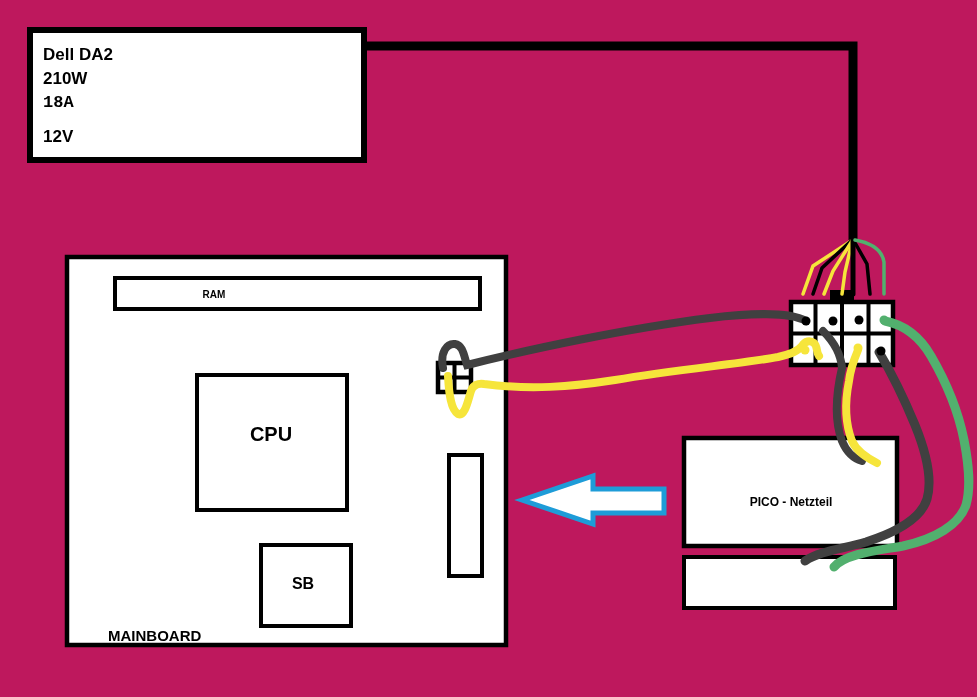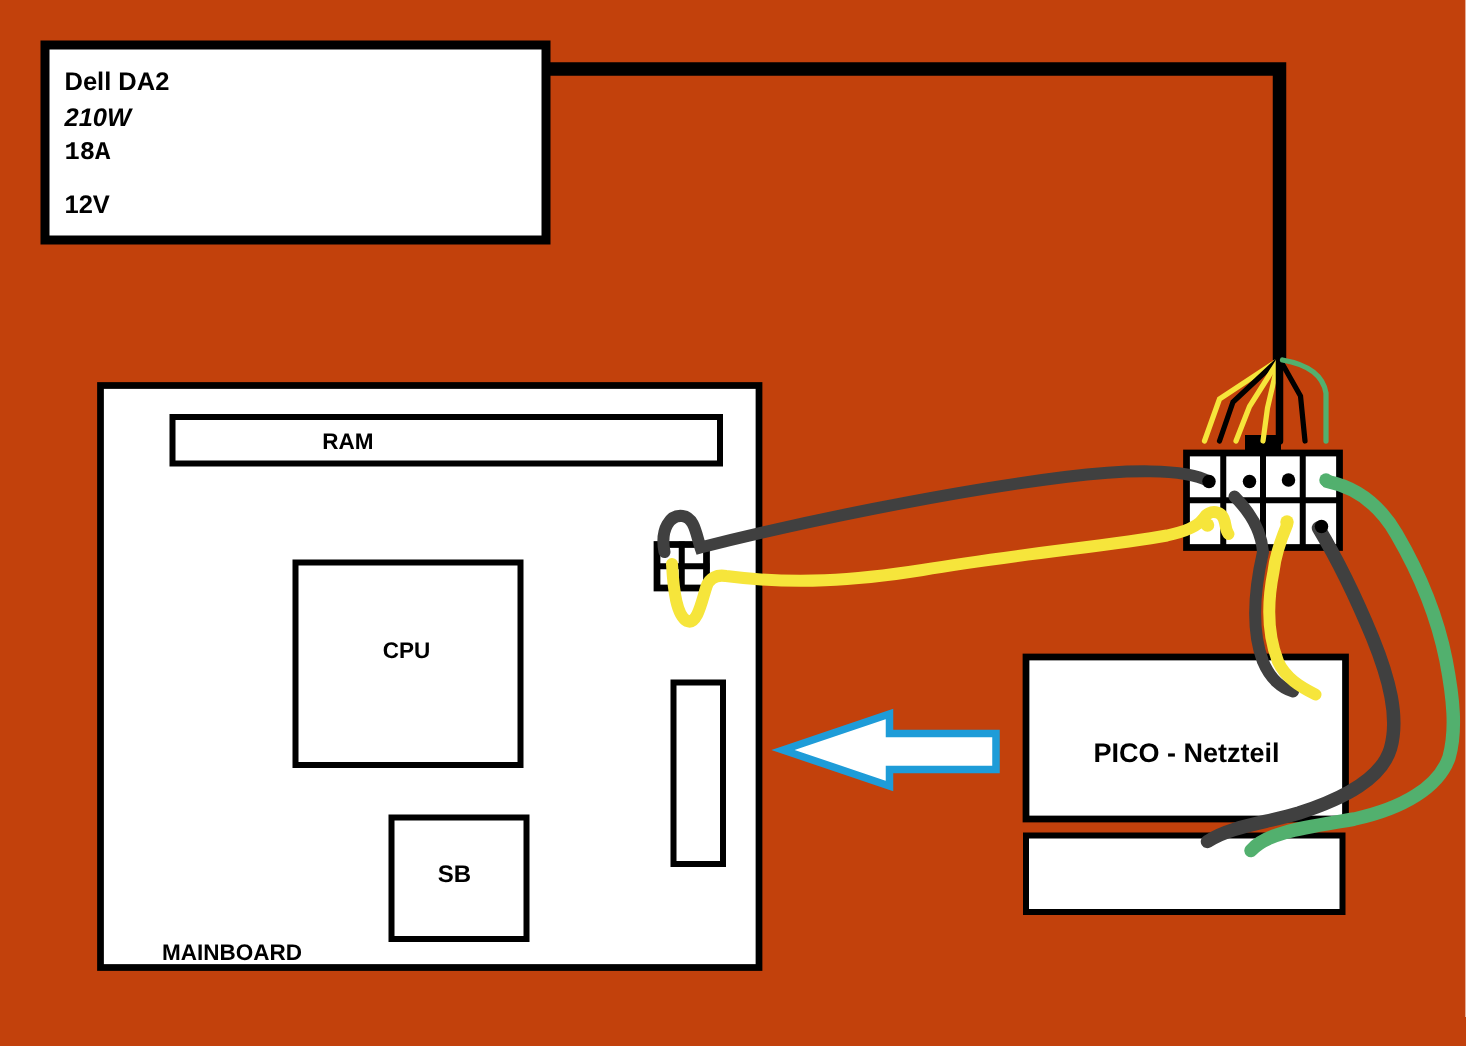--- a/index.html
+++ b/index.html
@@ -1,41 +1,41 @@
 <!DOCTYPE html>
 <html><head>
 <meta charset="utf-8">
 <style>
   html,body{margin:0;padding:0;background:#fff;}
   #canvas{
     position:relative;
     width:977px;height:697px;
-    background:#c2410c;
+    background:#be185d;
     overflow:hidden;
     font-family:"Liberation Sans",sans-serif;
   }
   #wires{position:absolute;left:0;top:0;}
   .lbl{
     position:absolute;
     font-weight:bold;
     color:#000;
     white-space:nowrap;
     line-height:1;
   }
   .centered{transform:translate(-50%,-50%);}
   .psu-line{left:43px;font-size:17px;}
   #psu-line-1{top:46px;}
-  #psu-line-2{top:70px;font-style:italic;}
+  #psu-line-2{top:70px;}
   #psu-line-3{top:94px;font-family:Liberation Mono, monospace;}
   #psu-line-4{top:128px;}
-  #ram-label{left:232px;top:295px;font-size:15px;}
-  #cpu-label{left:271px;top:434px;font-size:15px;text-align:center;}
+  #ram-label{left:214px;top:295px;font-size:10px;}
+  #cpu-label{left:271px;top:434px;font-size:20px;text-align:center;}
   #sb-label{left:303px;top:584px;font-size:16px;}
   #mainboard-label{left:108px;top:628px;font-size:15px;}
-  #pico-label{left:791px;top:502px;font-size:18px;text-align:center;}
+  #pico-label{left:791px;top:502px;font-size:12px;text-align:center;}
 </style>
 </head>
 <body>
 
 <div id="canvas">
 
   <svg id="wires" width="977" height="697" viewBox="0 0 977 697">
 
     <rect x="30" y="30" width="334" height="130" fill="#ffffff" stroke="#000000" stroke-width="6"></rect>
 

